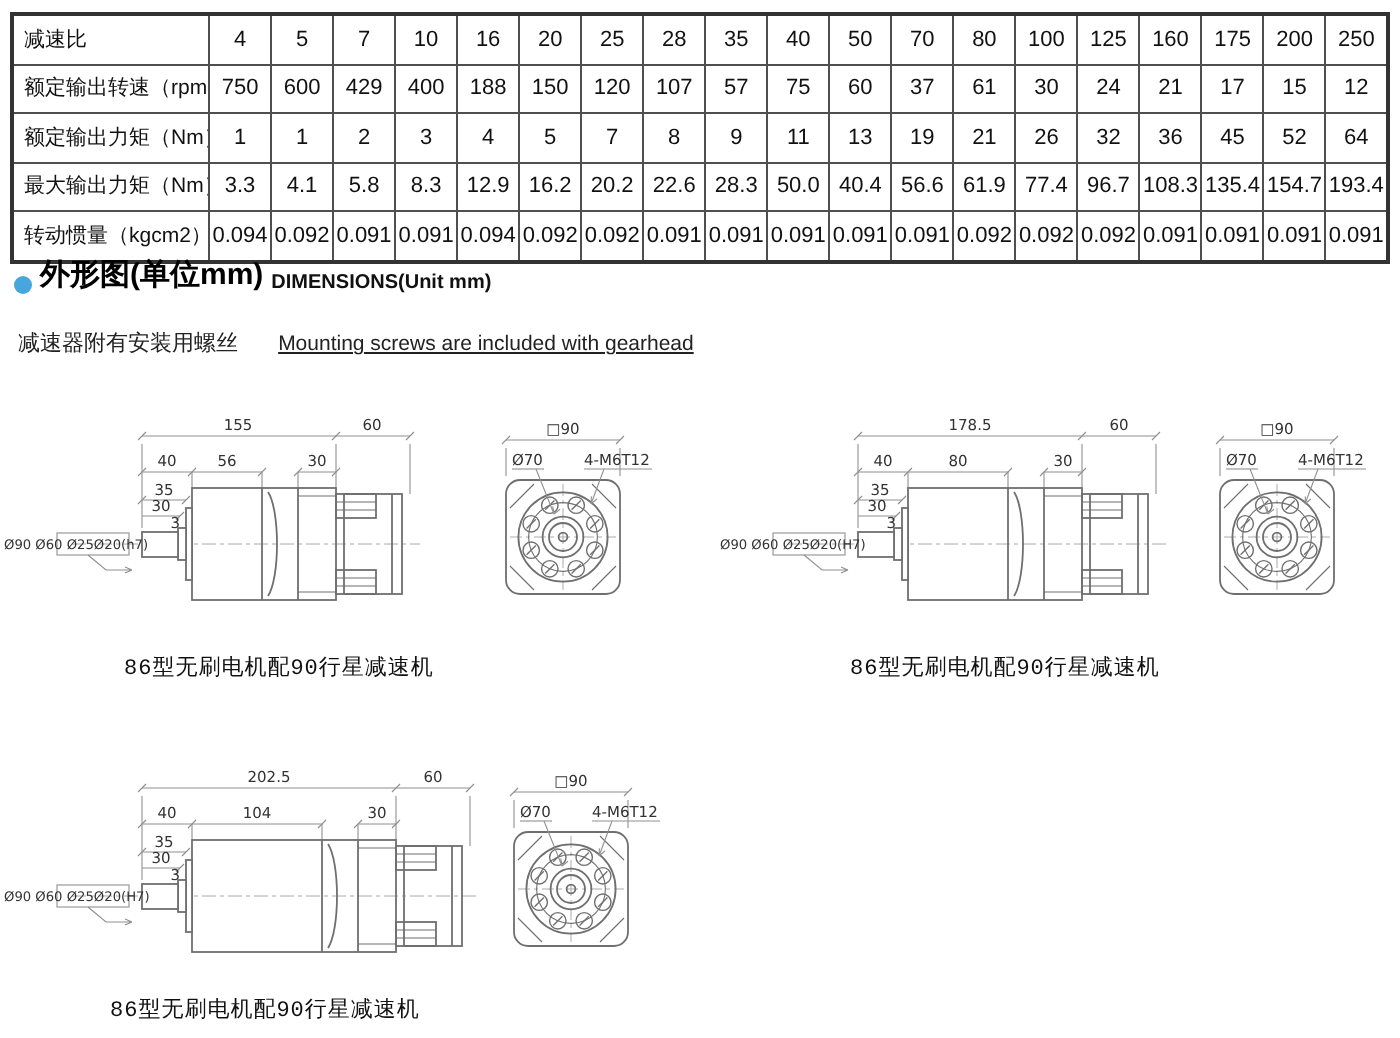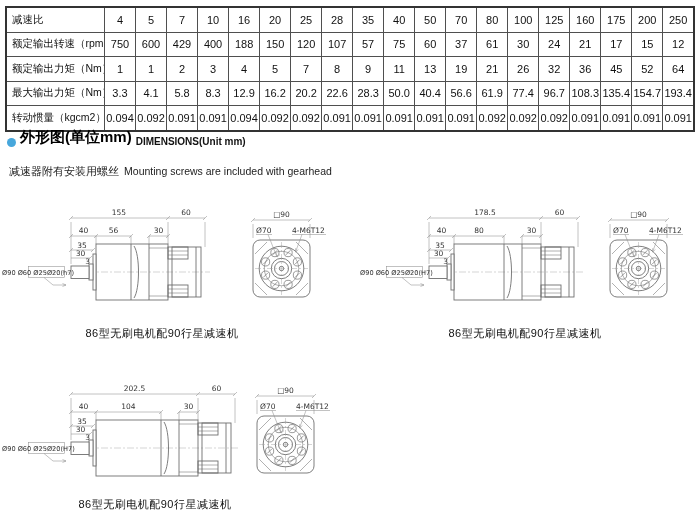--- a/index.html
+++ b/index.html
@@ -12,31 +12,31 @@
   .spec td{border:1px solid #4f4f4f;height:23.5px;text-align:center;font-size:11px;
         color:#111;padding:0;white-space:nowrap;overflow:hidden;}
   .spec td.rowlabel{width:92px;text-align:left;padding-left:5px;font-size:10.5px;}
 
   
   .sec-header{position:absolute;left:7px;top:128px;display:flex;align-items:flex-end;gap:4px;}
   .bullet{width:9px;height:9px;border-radius:50%;display:inline-block;}
   .sec-title-zh{font-size:15px;font-weight:bold;color:#000;}
   .sec-title-en{font-size:10px;font-weight:bold;color:#111;margin-left:0;}
   .sec-note{position:absolute;left:9px;top:164px;font-size:11px;color:#222;}
-  .sec-note .note-en{font-size:10.5px;margin-left:2px;}
+  .sec-note .note-en{font-size:10.5px;margin-left:17px;text-decoration:underline;}
 
   
   .draw{position:absolute;}
   .ln{stroke:#6f6f6f;stroke-width:0.9;fill:none;}
   .dim{stroke:#909090;stroke-width:0.55;fill:none;}
   .cl{stroke:#a8a8a8;stroke-width:0.5;stroke-dasharray:7 2 2 2;fill:none;}
   .dt{font-family:"DejaVu Sans",sans-serif;font-size:7.5px;fill:#333;stroke:none;}
   .dt2{font-family:"DejaVu Sans",sans-serif;font-size:6.6px;fill:#333;stroke:none;}
 
-  .caption{position:absolute;font-size:11px;color:#111;text-align:center;letter-spacing:0.5px;}
+  .caption{position:absolute;font-size:11px;color:#111;text-align:left;letter-spacing:0.5px;font-family:Liberation Mono, monospace;}
 </style>
 </head>
 <body>
 
 <div class="page">
 
   <table class="spec">
     <tbody>
         <tr>
           <td class="rowlabel">减速比</td>

